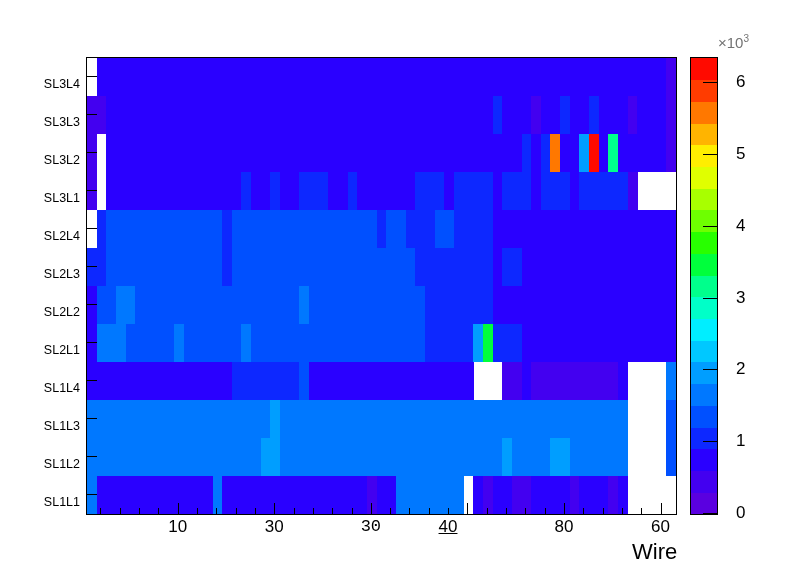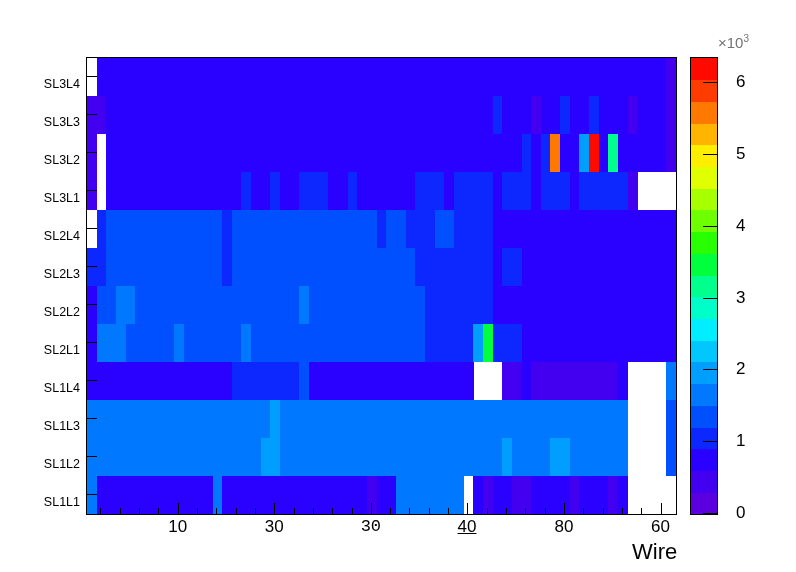--- a/index.html
+++ b/index.html
@@ -314,21 +314,21 @@
       <div class="xtick-minor" style="left: 545px;"></div>
       <div class="xtick-major" style="left: 564px;"></div>
       <div class="xtick-minor" style="left: 583px;"></div>
       <div class="xtick-minor" style="left: 603px;"></div>
       <div class="xtick-minor" style="left: 622px;"></div>
       <div class="xtick-minor" style="left: 641px;"></div>
       <div class="xtick-major" style="left: 661px;"></div>
       <div class="xtick-label" style="left: 177.73px;">10</div>
       <div class="xtick-label" style="left: 274.287px;">30</div>
       <div class="xtick-label" style="left: 370.844px; font-family: Liberation Mono, monospace;">30</div>
-      <div class="xtick-label" style="left: 467px; text-decoration: underline;">40</div>
+      <div class="xtick-label" style="left: 448px; text-decoration: underline;">40</div>
       <div class="xtick-label" style="left: 563.959px;">80</div>
       <div class="xtick-label" style="left: 660.516px;">60</div>
     </div>
   <div id="x-axis-title">Wire</div>
 
   <div id="colorbar-frame">
     <svg id="colorbar-svg" width="26" height="456" viewBox="0 0 26 456" preserveAspectRatio="none">
         <rect x="0" y="434.29" width="26" height="22.11" fill="#5a00e0" shape-rendering="crispEdges"></rect>
         <rect x="0" y="412.57" width="26" height="22.11" fill="#4300f0" shape-rendering="crispEdges"></rect>
         <rect x="0" y="390.86" width="26" height="22.11" fill="#2a00ff" shape-rendering="crispEdges"></rect>

